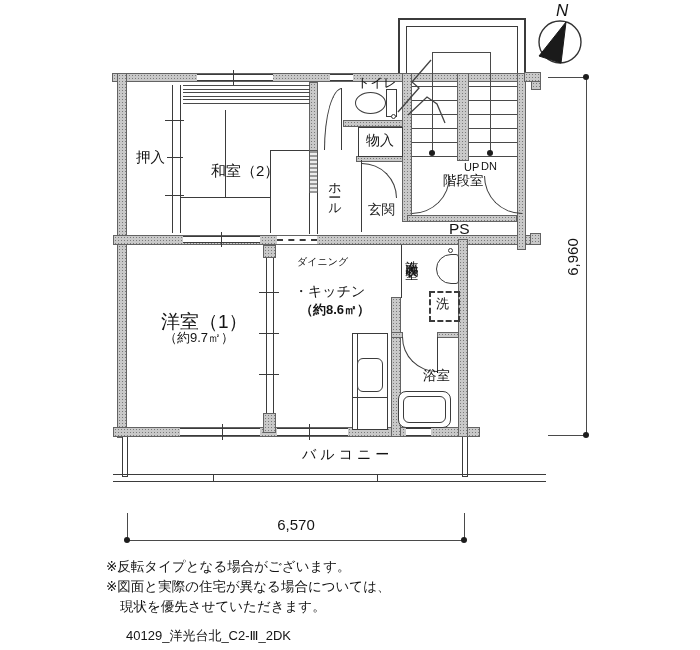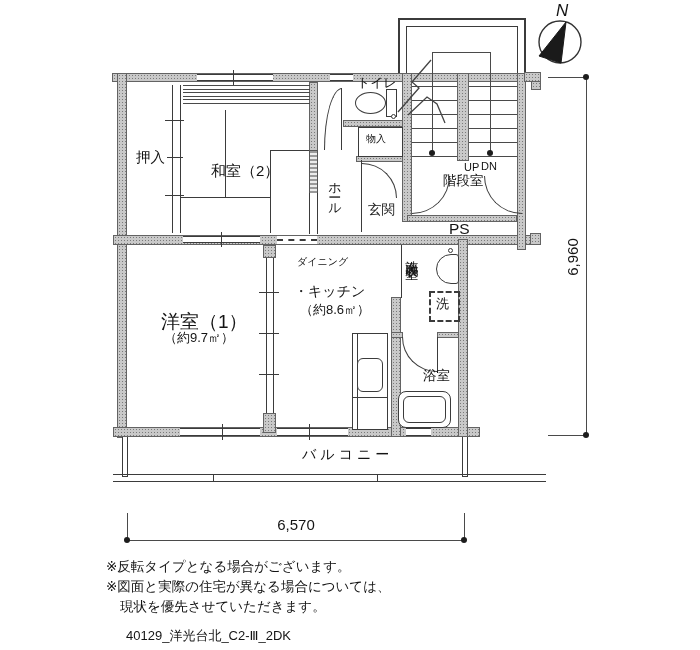--- a/index.html
+++ b/index.html
@@ -145,30 +145,30 @@
 
   <svg style="position:absolute;left:533px;top:2px;" width="58" height="66" viewBox="0 0 58 66">
     <circle cx="27" cy="40" r="21" fill="#fff" stroke="#333" stroke-width="1.4"></circle>
     <polygon points="33,20 6,54 28,61" fill="#1a1a1a" stroke="#1a1a1a"></polygon>
   </svg>
   <div class="lbl" style="left:556px;top:2px;font-size:17px;font-style:italic;">N</div>
 
   <div class="lbl" style="left:136px;top:150px;font-size:14.5px;">押入</div>
   <div class="lbl" style="left:211px;top:163px;font-size:15px;">和室（2）</div>
   <div class="lbl" style="left:333px;top:76px;font-size:13px;margin-left:24px;">トイレ</div>
-  <div class="lbl" style="left:366px;top:133px;font-size:10px;">物入</div>
+  <div class="lbl" style="left:366px;top:133px;font-size:14px;">物入</div>
   <div class="lbl vtext" style="left:327px;top:173px;font-size:13px;">ホール</div>
   <div class="lbl" style="left:368px;top:203px;font-size:13.5px;">玄関</div>
   <div class="lbl" style="left:443px;top:174px;font-size:13.5px;">階段室</div>
   <div class="lbl" style="left:423px;top:161px;font-size:11px;margin-left:41px;">UP</div>
   <div class="lbl" style="left:481px;top:160px;font-size:11px;">DN</div>
   <div class="lbl" style="left:449px;top:220px;font-size:15.5px;">PS</div>
   <div class="lbl" style="left:297px;top:256px;font-size:10px;">ダイニング</div>
   <div class="lbl" style="left:294px;top:284px;font-size:14px;">・キッチン</div>
-  <div class="lbl" style="left:300px;top:303px;font-size:13px;">（約8.6㎡）</div>
+  <div class="lbl" style="left:300px;top:303px;font-size:13px;font-weight:bold;">（約8.6㎡）</div>
   <div class="lbl vtext" style="left:404px;top:250px;font-size:13px;letter-spacing:1.5px;">洗面脱衣室</div>
   <div class="lbl" style="left:429px;top:297px;width:27px;text-align:center;font-size:13px;">洗</div>
   <div class="lbl" style="left:423px;top:369px;font-size:13.5px;">浴室</div>
   <div class="lbl" style="left:161px;top:312px;font-size:19px;">洋室（1）</div>
   <div class="lbl" style="left:164px;top:331px;font-size:13px;">（約9.7㎡）</div>
   <div class="lbl" style="left:255px;top:447px;font-size:14px;letter-spacing:4px;margin-left:47px;">バルコニー</div>
 
   <div class="lbl" style="left:106px;top:560px;font-size:13.5px;">※反転タイプとなる場合がございます。</div>
   <div class="lbl" style="left:106px;top:580px;font-size:13.5px;">※図面と実際の住宅が異なる場合については、</div>
   <div class="lbl" style="left:120px;top:600px;font-size:13.5px;">現状を優先させていただきます。</div>

